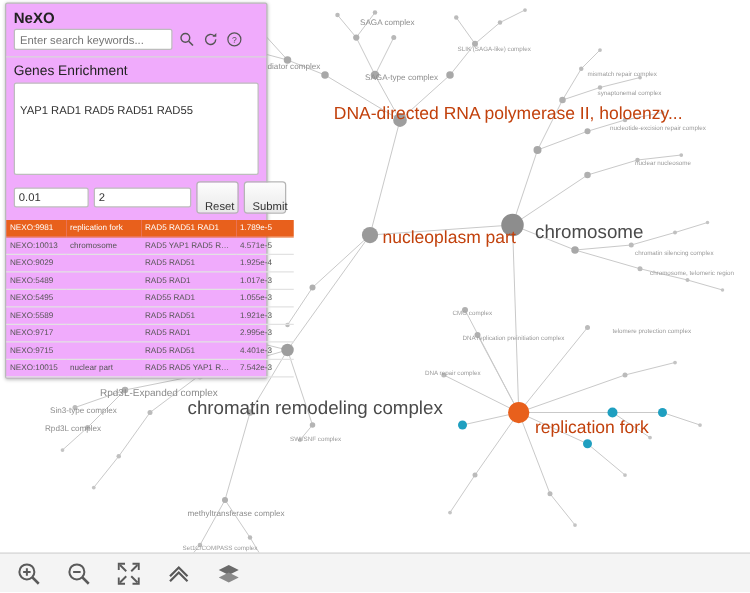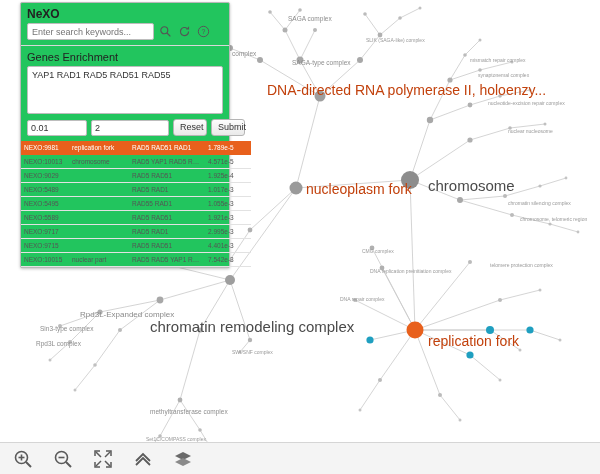--- a/index.html
+++ b/index.html
@@ -49,24 +49,24 @@
     color: #8d8d8d;
   }
   .net-label.small {
     font-size: 8px;
     color: #8a8a8a;
   }
 
   
   #panel {
     position: absolute;
-    left: 20px;
+    left: 4px;
     top: 2px;
     width: 208px;
-    background: #22c55e;
+    background: #f0abfc;
     border: 1px solid #b9b9b9;
     box-shadow: 0 1px 3px rgba(0,0,0,.25);
     border-radius: 2px;
     font-size: 11px;
     color: #333;
   }
   #panel-title {
     padding: 4px 6px 2px 6px;
     font-size: 12px;
     font-weight: bold;
@@ -141,21 +141,21 @@
     padding: 5px 6px 3px 6px;
     font-size: 11px;
     color: #222;
   }
   .term-box {
     margin: 0 6px 5px 6px;
     height: 40px;
     border: 1px solid #bdbdbd;
     border-radius: 2px;
     font-size: 9px;
-    padding: 3px 4px;
+    padding: 16px 4px;
     color: #333;
     overflow: hidden;
     background: #fff;
   }
   .params-row {
     display: flex;
     align-items: center;
     gap: 4px;
     padding: 0 6px 5px 6px;
   }
@@ -168,21 +168,21 @@
     padding: 0 3px;
     color: #333;
     background: #fff;
     box-sizing: border-box;
     outline: none;
   }
   .num-input.wide { width: 78px; }
   .btn {
     height: 17px;
     min-width: 34px;
-    padding: 0 6px;
+    padding: 12px 6px;
     font-size: 9px;
     border: 1px solid #b5b5b5;
     border-radius: 3px;
     background: linear-gradient(#fdfdfd, #e9e9e9);
     color: #333;
     cursor: pointer;
     line-height: 15px;
   }
   
   table.results {
@@ -426,21 +426,21 @@
     </svg>
   </div>
 
   <div id="net-labels">
       <div class="net-label mini" style="left: 288px; top: 15px;">SAGA complex</div>
       <div class="net-label tiny" style="left: 366px; top: 37px;">SLIK (SAGA-like) complex</div>
       <div class="net-label mini" style="left: 205px; top: 50px;">mediator complex</div>
       <div class="net-label mini" style="left: 292px; top: 59px;">SAGA-type complex</div>
       <div class="net-label huge" style="left: 150px; top: 318px;">chromatin remodeling complex</div>
       <div class="net-label big" style="left: 267px; top: 82px;">DNA-directed RNA polymerase II, holoenzy...</div>
-      <div class="net-label big" style="left: 306px; top: 181px;">nucleoplasm fork</div>
+      <div class="net-label big" style="left: 306px; top: 181px;">nucleoplasm part</div>
       <div class="net-label huge" style="left: 428px; top: 177px;">chromosome</div>
       <div class="net-label big" style="left: 428px; top: 333px;">replication fork</div>
       <div class="net-label small" style="left: 127px; top: 249px;">nuclear chromatin</div>
       <div class="net-label small" style="left: 80px; top: 310px;">Rpd3L-Expanded complex</div>
       <div class="net-label mini" style="left: 40px; top: 325px;">Sin3-type complex</div>
       <div class="net-label mini" style="left: 36px; top: 340px;">Rpd3L complex</div>
       <div class="net-label tiny" style="left: 232px; top: 349px;">SWI/SNF complex</div>
       <div class="net-label mini" style="left: 150px; top: 408px;">methyltransferase complex</div>
       <div class="net-label tiny" style="left: 146px; top: 436px;">Set1C/COMPASS complex</div>
       <div class="net-label mini" style="left: 62px; top: 205px;">H4/H2A histone acetyltransferase complex</div>

